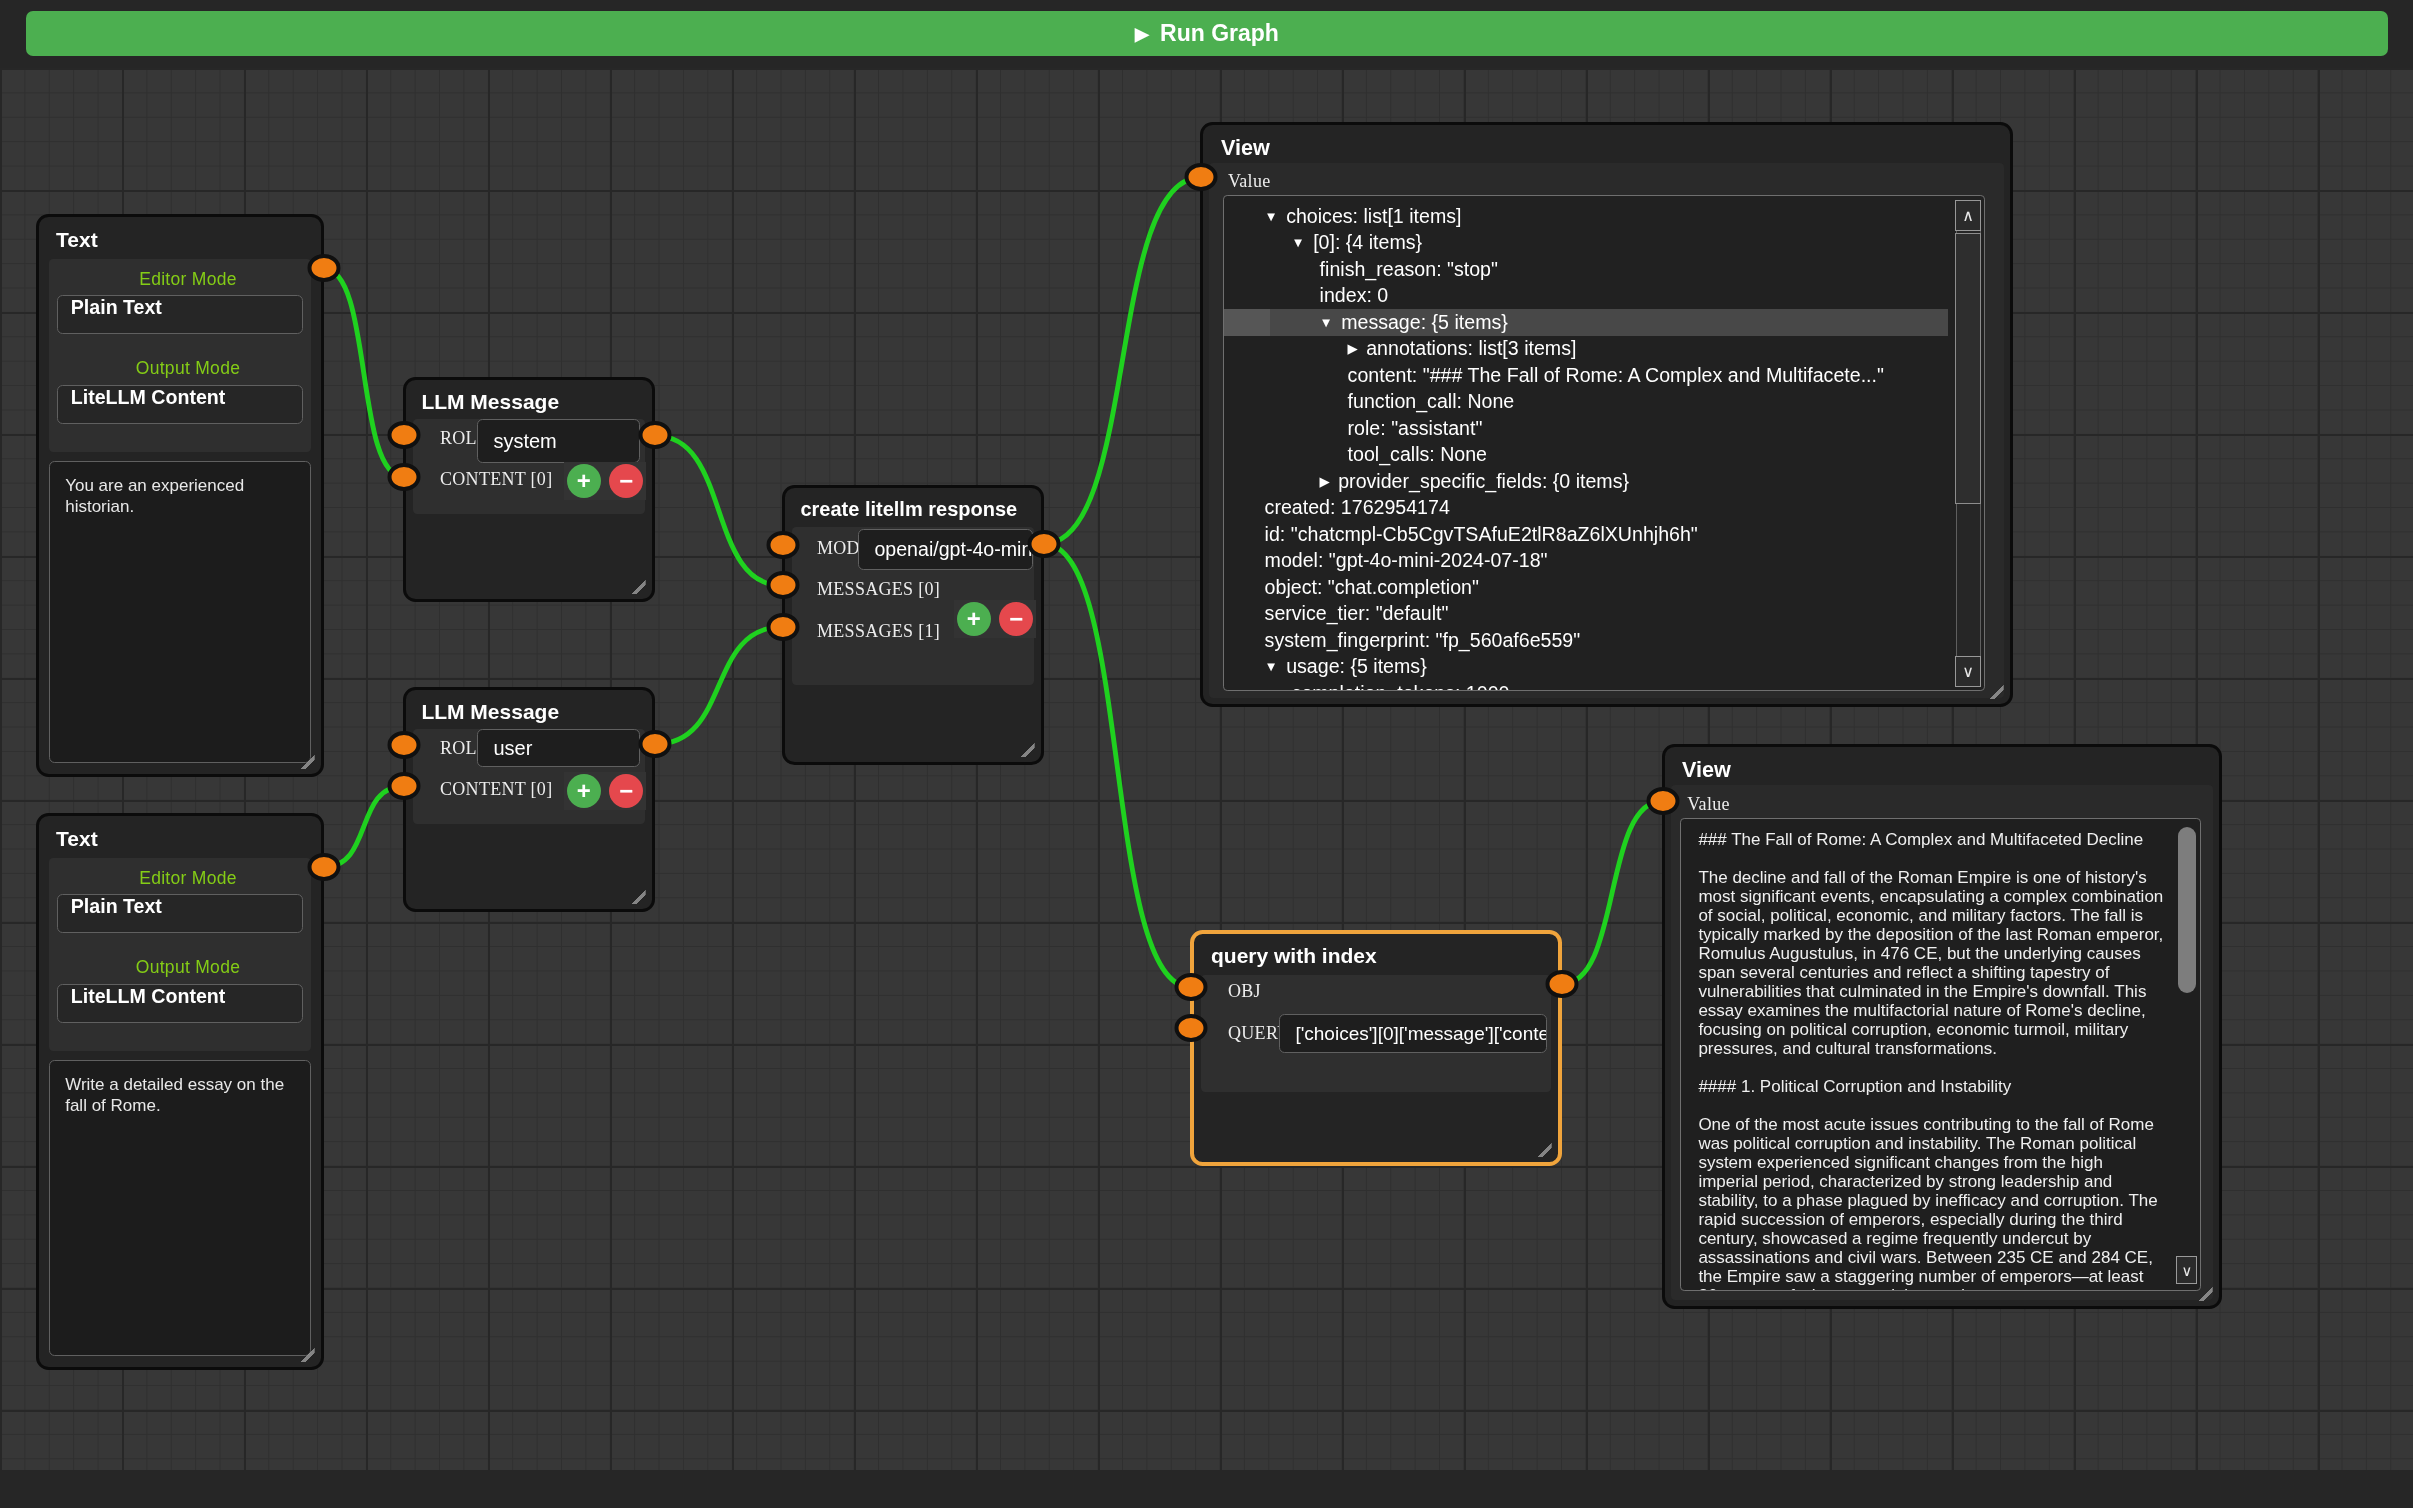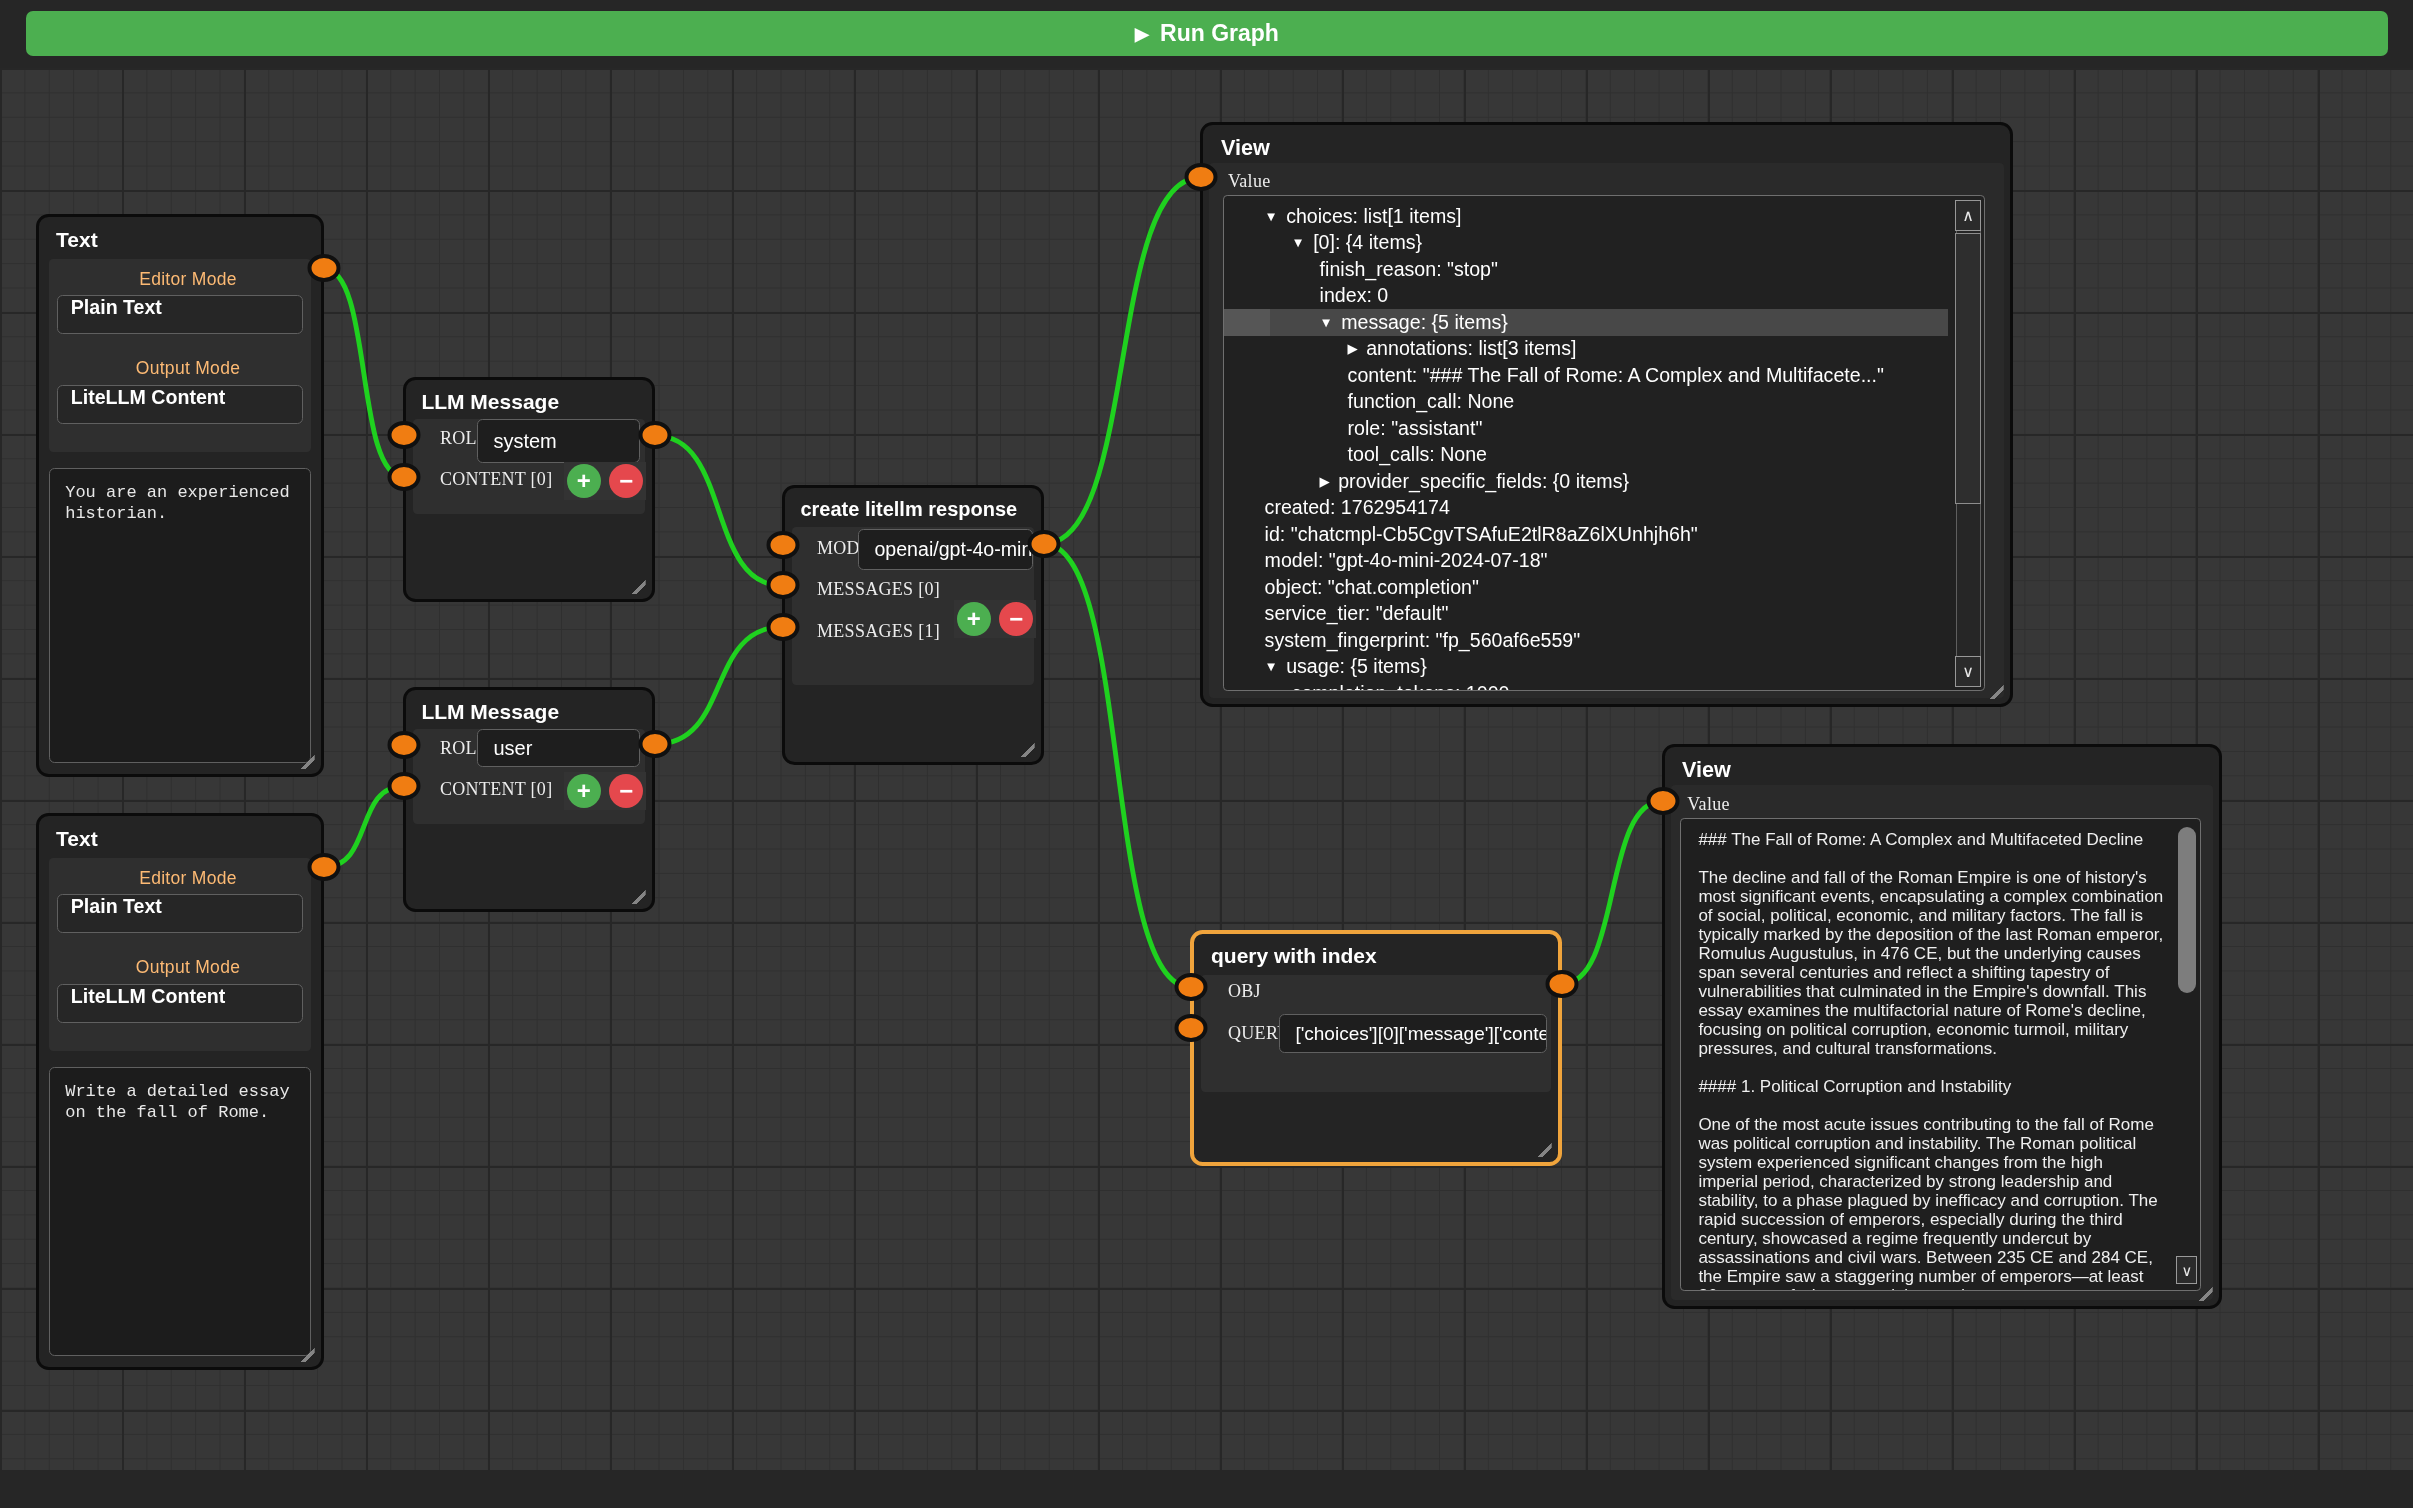--- a/index.html
+++ b/index.html
@@ -26,27 +26,27 @@
   
   #statusbar{position:absolute;left:0;top:1469px;width:2413px;height:39px;background:#2b2b2b;border-top:1.4px solid #8d8d8d;
     color:#e6e6e6;font-size:20px;display:flex;align-items:center;padding-left:18px;box-sizing:border-box;}
 
   
   .node{position:absolute;background:#242424;border:3.5px solid #0b0b0b;border-radius:12.6px;box-sizing:border-box;z-index:2;}
   .node.selected{border:4.2px solid #f0a43c;}
   .ntitle{position:absolute;color:#fff;font-weight:bold;font-size:21px;white-space:nowrap;}
   .panel{position:absolute;background:#2f2f2f;border-radius:4.2px;}
   .lbl{position:absolute;color:#ededed;font-size:18px;letter-spacing:0.3px;white-space:nowrap;font-family:Liberation Serif, serif;}
-  .mode-lbl{position:absolute;left:16px;right:0;text-align:center;color:#fdba74;font-size:17.5px;letter-spacing:0.3px;}
+  .mode-lbl{position:absolute;left:16px;right:0;text-align:center;color:#84cc16;font-size:17.5px;letter-spacing:0.3px;}
   .select{position:absolute;background:#262626;border:1.4px solid #606060;border-radius:5.6px;display:flex;align-items:flex-start;
     padding-left:12.6px;color:#fff;font-weight:bold;font-size:19.6px;box-sizing:border-box;}
   .tinput{position:absolute;background:#1e1e1e;border:1.4px solid #606060;border-radius:5.6px;display:flex;align-items:center;
     padding-left:15.4px;color:#fff;font-size:20px;box-sizing:border-box;white-space:nowrap;overflow:hidden;}
   .tarea{position:absolute;background:#1c1c1c;border:1.4px solid #606060;border-radius:5.6px;box-sizing:border-box;
-    padding:12.6px 15.4px;color:#e8e8e8;font-family:Liberation Mono, monospace;font-size:17px;line-height:21.6px;white-space:pre-wrap;margin-top:7px;}
+    padding:12.6px 15.4px;color:#e8e8e8;font-family:Liberation Sans, sans-serif;font-size:17px;line-height:21.6px;white-space:pre-wrap;}
   .strip{position:absolute;background:#333;display:flex;align-items:center;justify-content:space-between;padding:0 2.8px;box-sizing:border-box;}
   .cbtn{width:34px;height:34px;border-radius:50%;display:flex;align-items:center;justify-content:center;
     color:#fff;font-size:24px;font-weight:bold;cursor:pointer;line-height:1;}
   .cbtn.add{background:#4caf50;}
   .cbtn.rem{background:#e5484d;}
   .rz{position:absolute;right:6.3px;bottom:4.9px;width:21px;height:21px;opacity:.75;
     clip-path:polygon(100% 0,0 100%,100% 100%);
     background:repeating-linear-gradient(135deg,#a5a5a5 0 3.5px,transparent 3.5px 9.8px);}
 
   

